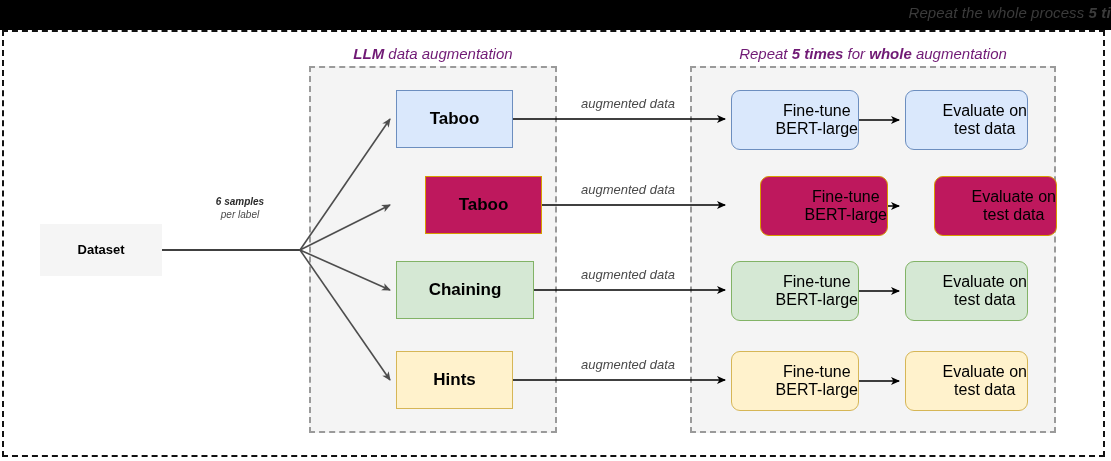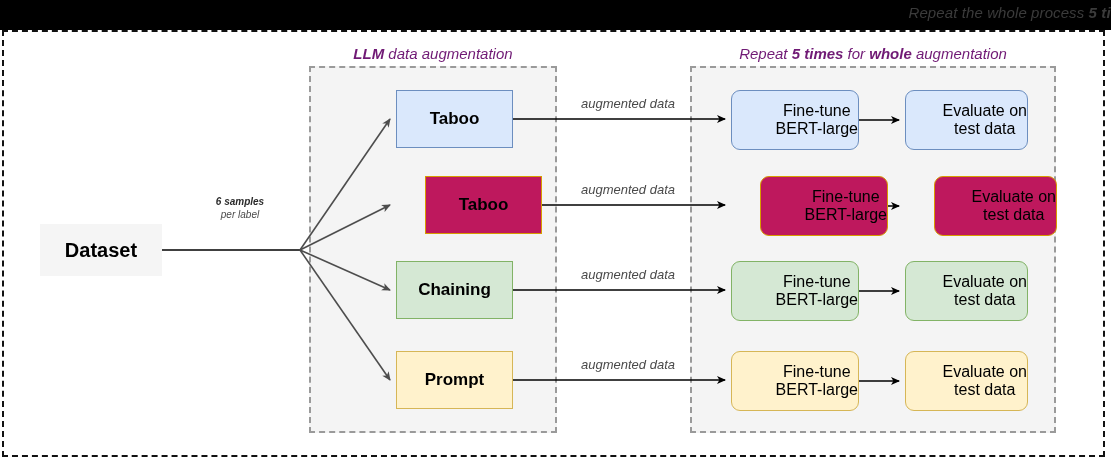--- a/index.html
+++ b/index.html
@@ -95,27 +95,27 @@
     font-size: 16px;
     justify-content: flex-end;
   }
 
   
   #node-dataset {
     left: 40px; top: 224px; width: 122px; height: 52px;
     background: #f5f5f5;
     border-color: #767676;
     font-weight: bold;
-    font-size: 20px;
+    font-size: 13px;
   }
 
   
   #node-prompt   { left: 396px; top: 90px;  width: 117px; height: 58px; }
   #node-taboo    { left: 396px; top: 176px; width: 117px; height: 58px; }
-  #node-chaining { left: 396px; top: 261px; width: 117px; height: 58px; }
+  #node-chaining { left: 396px; top: 261px; width: 138px; height: 58px; }
   #node-hints    { left: 396px; top: 351px; width: 117px; height: 58px; }
 
   
   #node-ft-1 { left: 731px; top: 90px;  width: 128px; height: 60px; }
   #node-ft-2 { left: 731px; top: 176px; width: 128px; height: 60px; }
   #node-ft-3 { left: 731px; top: 261px; width: 128px; height: 60px; }
   #node-ft-4 { left: 731px; top: 351px; width: 128px; height: 60px; }
 
   
   #node-ev-1 { left: 905px; top: 90px;  width: 123px; height: 60px; }
@@ -214,21 +214,21 @@
   <div class="node square c-blue" id="node-prompt">
     <span>Taboo</span>
   </div>
   <div class="node square c-orange" id="node-taboo">
     <span>Taboo</span>
   </div>
   <div class="node square c-green" id="node-chaining">
     <span>Chaining</span>
   </div>
   <div class="node square c-yellow" id="node-hints">
-    <span>Prompt</span>
+    <span>Hints</span>
   </div>
 
   <div class="edge-label" id="lbl-aug-1">augmented data</div>
   <div class="edge-label" id="lbl-aug-2">augmented data</div>
   <div class="edge-label" id="lbl-aug-3">augmented data</div>
   <div class="edge-label" id="lbl-aug-4">augmented data</div>
 
   <div class="node round c-blue" id="node-ft-1">
     <div><span>Fine-tune</span><br>
          <span>BERT-large</span></div>

